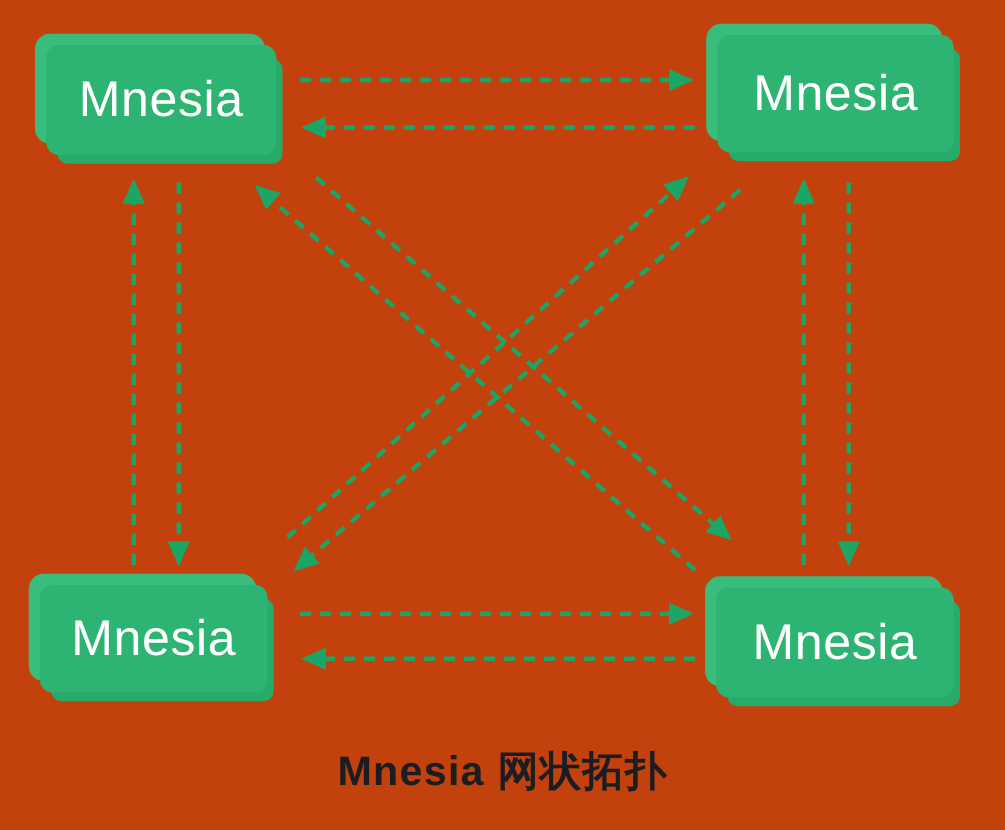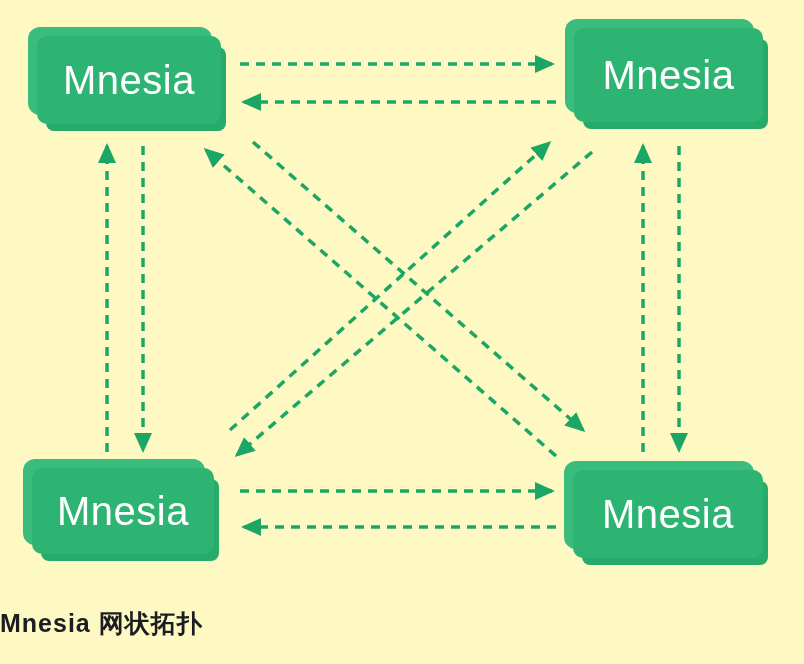--- a/index.html
+++ b/index.html
@@ -21,28 +21,28 @@
     background:#2db472;border-radius:10px;
     box-shadow:7px 9px 0 -2px #28ab6a;
     display:flex;align-items:center;justify-content:center;
   }
   .node-label{
     color:#ffffff;font-size:40px;font-weight:500;letter-spacing:.5px;
     line-height:1;user-select:none;
   }
   .caption{
     position:absolute;left:0;right:0;bottom:24px;
-    text-align:left;
-    font-size:25px;font-weight:600;color:#1b1d20;letter-spacing:1px;
+    text-align:center;
+    font-size:33px;font-weight:600;color:#1b1d20;letter-spacing:1px;
   }
 </style>
 </head>
 <body>
 
-<div class="stage" style="background: #fef9c3;">
+<div class="stage" style="background: #c2410c;">
 
   <svg class="edges-layer" width="804" height="664" viewBox="0 0 804 664" xmlns="http://www.w3.org/2000/svg">
     <defs>
       <marker id="arrowhead" markerUnits="userSpaceOnUse" markerWidth="22" markerHeight="20" refX="17" refY="9" orient="auto">
         <path d="M0,0 L20,9 L0,18 Z" fill="#1ca666"></path>
       </marker>
     </defs>
     <g id="edge-group">
         <line x1="240" y1="64" x2="552" y2="64" stroke="#1ca666" stroke-width="3.5" stroke-dasharray="9 7" marker-end="url(#arrowhead)"></line>
         <line x1="556" y1="102" x2="244" y2="102" stroke="#1ca666" stroke-width="3.5" stroke-dasharray="9 7" marker-end="url(#arrowhead)"></line>

